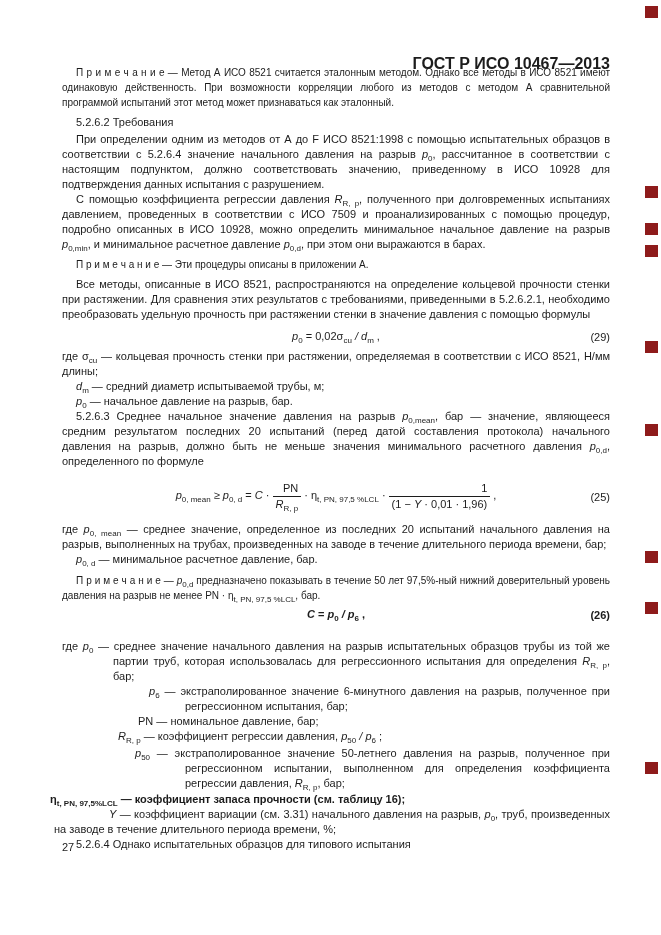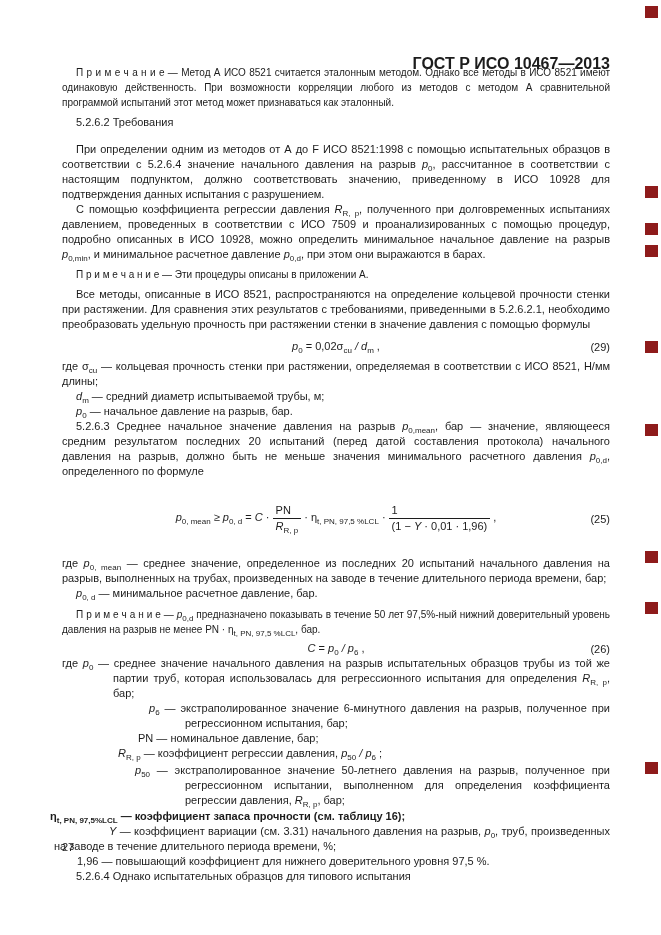--- a/index.html
+++ b/index.html
@@ -12,26 +12,26 @@
   .page-header{
     position:absolute;top:56px;left:62px;width:548px;
     text-align:right;font-weight:bold;font-size:16px;
   }
   .content{position:absolute;top:65px;left:62px;width:548px;}
   p{margin:0;text-align:justify;}
   .note{font-size:10px;line-height:15px;}
   .indent{text-indent:14px;}
   .heading{text-indent:14px;font-weight:normal;}
   .mt5{margin-top:5px;}
-  .mt2{margin-top:12px;}
+  .mt2{margin-top:2px;}
   sub{font-size:8px;line-height:0;}
   i{font-style:italic;}
   .formula{position:relative;text-align:center;margin:7px 0 5px 0;}
   .formula .fnum{position:absolute;right:0;top:50%;transform:translateY(-50%);}
-  .frac{display:inline-block;vertical-align:middle;text-align:left;margin:16px 3px;}
+  .frac{display:inline-block;vertical-align:middle;text-align:right;margin:4px 3px;}
   .frac .num{display:block;border-bottom:1px solid #1c1c1c;padding:0 3px;}
   .frac .den{display:block;padding:0 3px;}
   
   .d24-cont{margin-left:14px;}
   .d25-cont{margin-left:14px;}
   .g-row1{padding-left:51px;text-indent:-51px;}
   .g-p6{padding-left:123px;text-indent:-36px;}
   .g-pn{margin-left:76px;}
   .g-rrp{margin-left:56px;}
   .g-p50{padding-left:123px;text-indent:-50px;margin-top:2px;}
@@ -74,33 +74,32 @@
   <div class="formula" style="margin:8px 0 6px 0;">
     <span><i>p</i><sub>0, mean</sub> ≥ <i>p</i><sub>0, d</sub> = <i>C</i> ·</span><span class="frac"><span class="num">PN</span><span class="den"><i>R</i><sub>R, p</sub></span></span><span>· η<sub>t, PN, 97,5 %LCL</sub> ·</span><span class="frac"><span class="num">1</span><span class="den">(1 − <i>Y</i> · 0,01 · 1,96)</span></span><span>,</span>
     <span class="fnum">(25)</span>
   </div>
 
   <p>где <i>p</i><sub>0, mean</sub> — среднее значение, определенное из последних 20 испытаний начального давления на разрыв, выполненных на трубах, произведенных на заводе в течение длительного периода времени, бар;</p>
   <p class="d25-cont"><i>p</i><sub>0, d</sub> — минимальное расчетное давление, бар.</p>
 
   <p class="note indent" style="margin:6px 0 4px 0;">П р и м е ч а н и е — <i>p</i><sub>0,d</sub> предназначено показывать в течение 50 лет 97,5%-ный нижний доверительный уровень давления на разрыв не менее PN · η<sub>t, PN, 97,5 %LCL</sub>, бар.</p>
 
-  <div class="formula" style="margin:3px 0 0 0;">
+  <div class="formula" style="margin:3px 0 17px 0;font-weight:bold;">
     <span><i>C</i> = <i>p</i><sub>0</sub> <i>/ p</i><sub>6</sub> ,</span>
     <span class="fnum">(26)</span>
   </div>
 
   <p class="g-row1">где  <i>p</i><sub>0</sub> — среднее значение начального давления на разрыв испытательных образцов трубы из той же партии труб, которая использовалась для регрессионного испытания для определения <i>R</i><sub>R, p</sub>, бар;</p>
   <p class="g-p6"><i>p</i><sub>6</sub> — экстраполированное значение 6-минутного давления на разрыв, полученное при регрессионном испытания, бар;</p>
   <p class="g-pn">PN — номинальное давление, бар;</p>
   <p class="g-rrp"><i>R</i><sub>R, p</sub> — коэффициент регрессии давления, <i>p</i><sub>50</sub> <i>/ p</i><sub>6</sub> ;</p>
   <p class="g-p50"><i>p</i><sub>50</sub> — экстраполированное значение 50-летнего давления на разрыв, полученное при регрессионном испытании, выполненном для определения коэффициента регрессии давления, <i>R</i><sub>R, p</sub>, бар;</p>
   <p class="g-eta">η<sub>t, PN, 97,5%LCL</sub> — коэффициент запаса прочности (см. таблицу 16);</p>
   <p class="g-y"><i>Y</i> — коэффициент вариации (см. 3.31) начального давления на разрыв, <i>p</i><sub>0</sub>, труб, произведенных на заводе в течение длительного периода времени, %;</p>
-  <p class="g-196">1,96 — повышающий коэффициент для нижнего доверительного уровня 97,5 %.</p>
 
   <p class="heading">5.2.6.4  Однако испытательных образцов для типового испытания</p>
 
 </div>
 
 <div class="page-number">27</div>
 
 <div class="mark" style="top: 6px; background: rgb(142, 27, 27);"></div>
 <div class="mark" style="top: 186px; background: rgb(142, 27, 27);"></div>
 <div class="mark" style="top: 223px; background: rgb(142, 27, 27);"></div>

